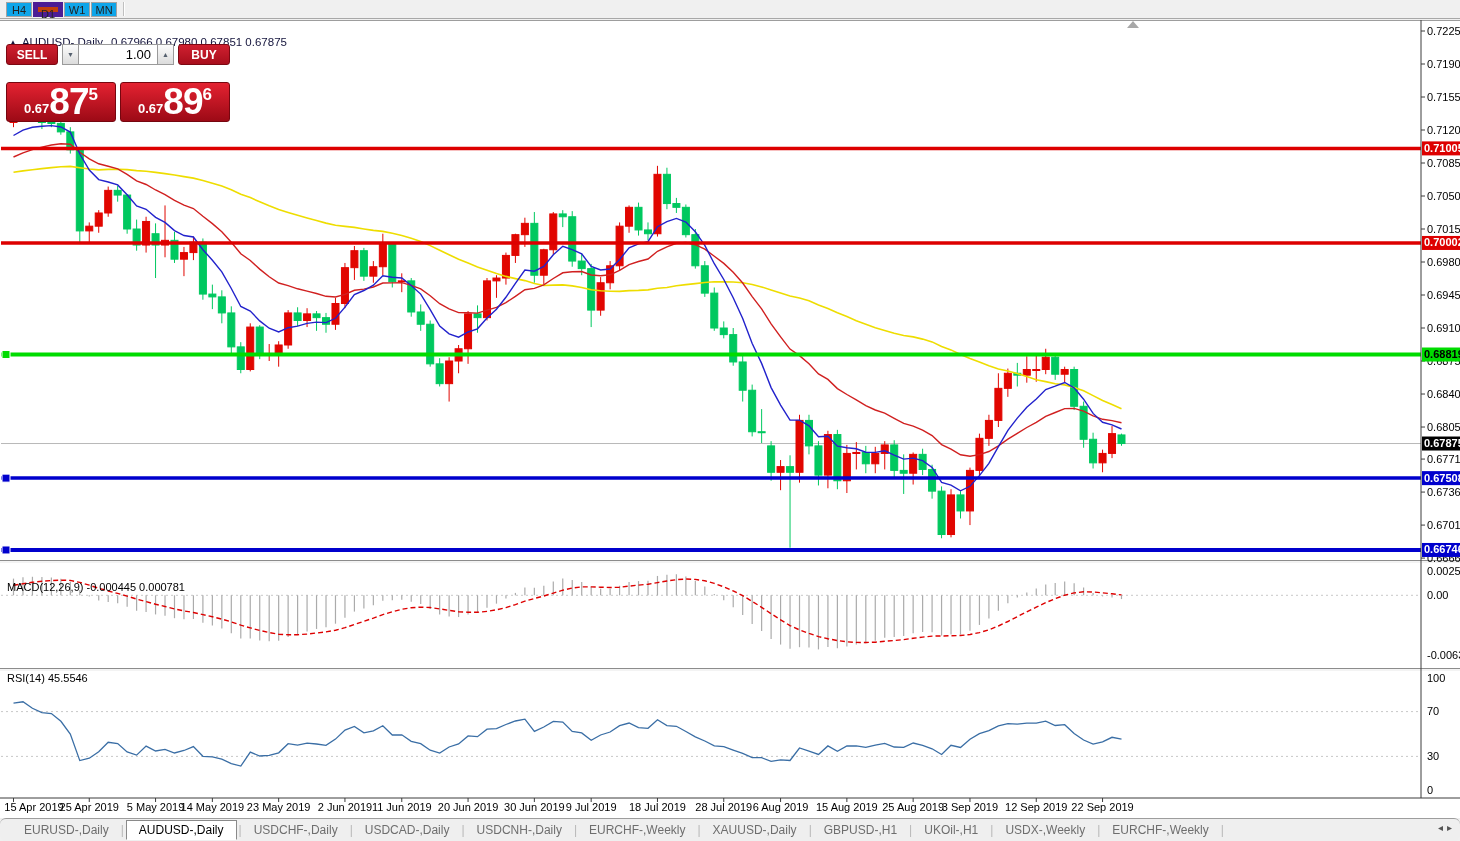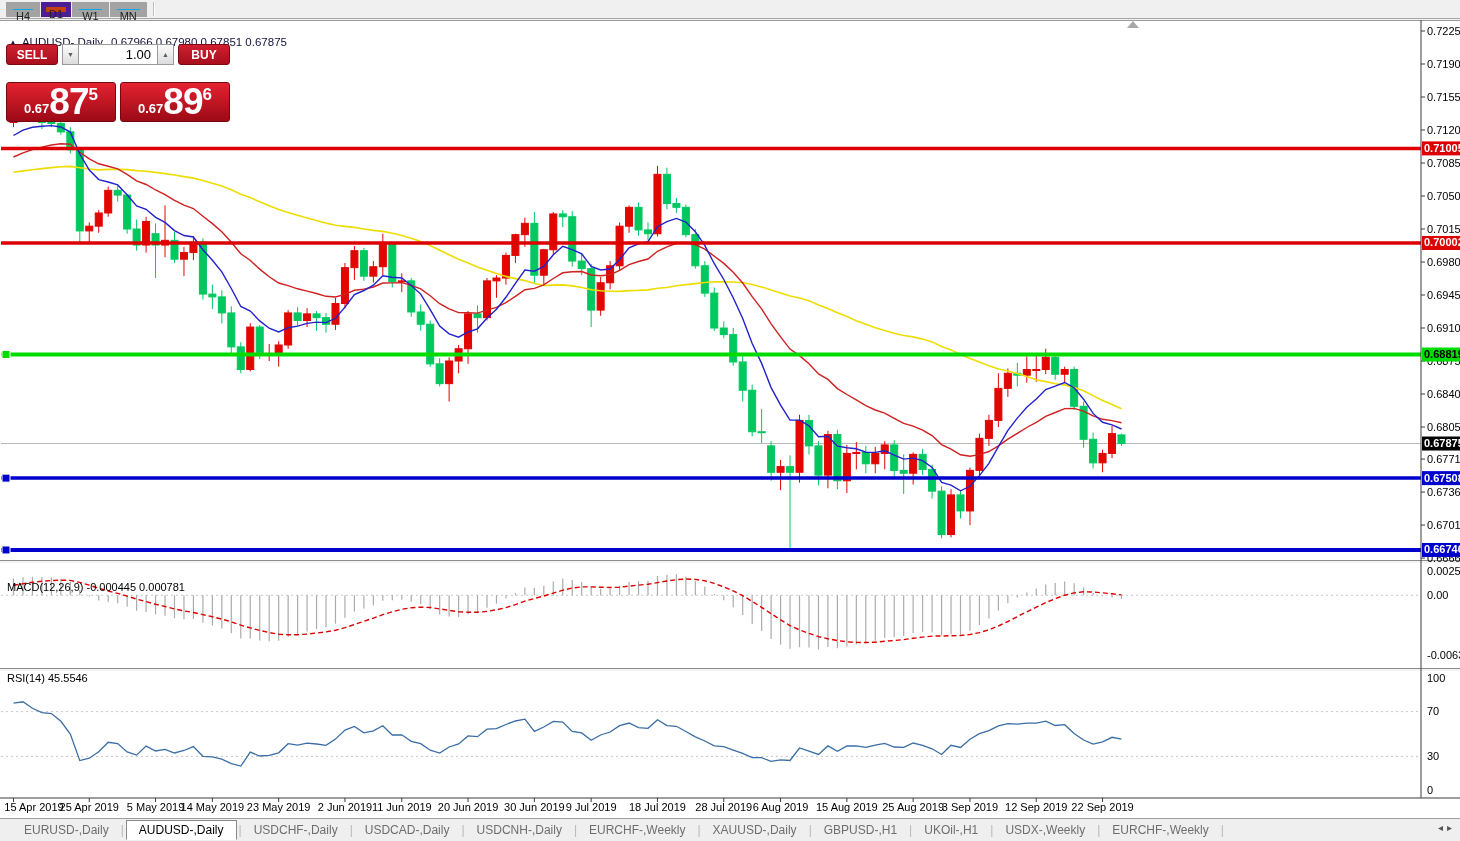--- a/index.html
+++ b/index.html
@@ -1,19 +1,19 @@
 <!DOCTYPE html>
 <html><head>
 <meta charset="utf-8">
 <style>
   html,body{margin:0;padding:0;background:#f0f0f0;font-family:"Liberation Sans",sans-serif;}
   #app{position:relative;width:1460px;height:841px;background:#f0f0f0;overflow:hidden;}
   
   #toolbar{position:absolute;left:0;top:0;width:1460px;height:19px;background:#f0f0f0;border-bottom:1px solid #a8a8a8;display:flex;align-items:center;padding-left:6px;box-sizing:border-box;}
-  .tf-btn{min-width:26px;height:15px;margin-right:1px;font-size:11px;line-height:14px;text-align:center;color:#222;border:7px solid #a3a3a3;background:#0ea5e9;cursor:default;padding:0 3px;}
+  .tf-btn{min-width:26px;height:15px;margin-right:1px;font-size:11px;line-height:14px;text-align:center;color:#222;border:1px solid #a3a3a3;background:#0ea5e9;cursor:default;padding:0 3px;}
   .tf-btn.active{background:#c2410c;border:5px solid #4c1d95;}
   .tb-sep{width:1px;height:14px;background:#c0c0c0;border-right:1px solid #ffffff;margin:0 5px;}
   
   #chartArea{position:absolute;left:0;top:20px;width:1460px;height:798px;background:#ffffff;}
   #chartSvg{position:absolute;left:0;top:0;}
   #chartTitle{position:absolute;left:9px;top:16px;font-size:11.5px;color:#14143c;white-space:nowrap;}
   #chartTitle .arr{font-size:8px;margin-right:5px;vertical-align:1px;}
   #chartTitle .ttl{margin-right:8px;}
   
   #tradePanel{position:absolute;left:6px;top:24px;width:224px;}
@@ -24,21 +24,21 @@
   .spin input{width:60px;flex:1;border:1px solid #9a9a9a;border-left:none;border-right:none;text-align:right;font-size:13px;padding:0 6px 0 0;font-family:"Liberation Sans",sans-serif;}
   .tp-row2{display:flex;}
   .price-box{flex:1;height:38px;background:linear-gradient(#e42231,#9c0a16);border:1px solid #76060f;border-radius:3px;color:#fff;display:flex;justify-content:center;align-items:center;cursor:pointer;margin-top:14px;}
   .price-box:first-child{margin-right:4px;}
   .pb-small{font-size:13px;font-weight:bold;margin-top:12px;}
   .pb-big{font-size:37px;font-weight:bold;line-height:34px;letter-spacing:-1px;}
   .pb-sup{font-size:17px;font-weight:bold;margin-bottom:14px;}
   
   .panel-label{position:absolute;font-size:11px;color:#000;white-space:nowrap;}
   
-  #tabBar{position:absolute;left:0;top:818px;width:1460px;height:23px;background:#efefef;border-top:1px solid #9d9d9d;display:flex;align-items:center;font-size:12px;color:#6e6e6e;box-sizing:border-box;padding-left:12px;}
+  #tabBar{position:absolute;left:0;top:818px;width:1460px;height:23px;background:#efefef;border-top:1px solid #9d9d9d;display:flex;align-items:center;font-size:12px;color:#6e6e6e;box-sizing:border-box;padding-left:12px;border-radius:6px;}
   .tab{padding:2px 10px;margin:0 2px;cursor:pointer;white-space:nowrap;}
   .tab.active{background:#ffffff;border:1px solid #8a8a8a;border-bottom-color:#fff;color:#000;padding:2px 12px;}
   .tab-sep{color:#b8b8b8;}
   #tabScroll{position:absolute;right:4px;top:822px;font-size:10px;color:#555;letter-spacing:4px;cursor:pointer;}
 </style>
 </head>
 <body>
 
 <div id="app">
   <div id="toolbar">

